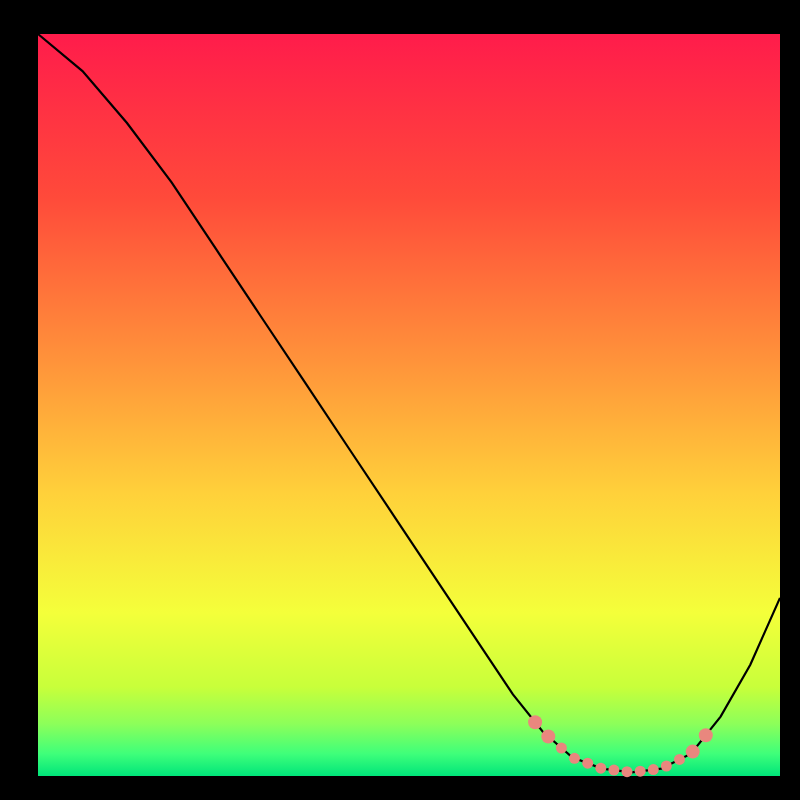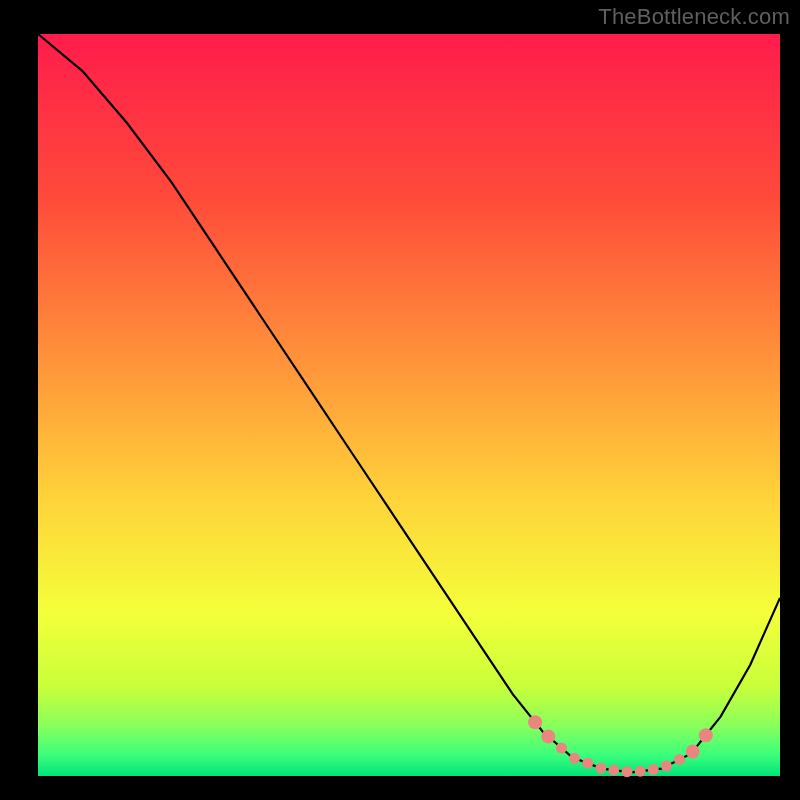--- a/index.html
+++ b/index.html
@@ -28,21 +28,20 @@
     z-index: 5;
   }
   svg {
     display: block;
   }
 </style>
 </head>
 <body>
 
 <div class="frame">
-  <div class="watermark">TheBottleneck.com</div>
   <svg id="chart-svg" width="800" height="800" viewBox="0 0 800 800">
     <defs>
       <linearGradient id="bg-grad" x1="0" y1="0" x2="0" y2="1">
           <stop offset="0%" stop-color="#ff1c4b"></stop>
           <stop offset="22%" stop-color="#ff4a3a"></stop>
           <stop offset="45%" stop-color="#ff963a"></stop>
           <stop offset="62%" stop-color="#ffd13a"></stop>
           <stop offset="78%" stop-color="#f4ff3a"></stop>
           <stop offset="88%" stop-color="#c8ff3a"></stop>
           <stop offset="93%" stop-color="#8cff5a"></stop>

